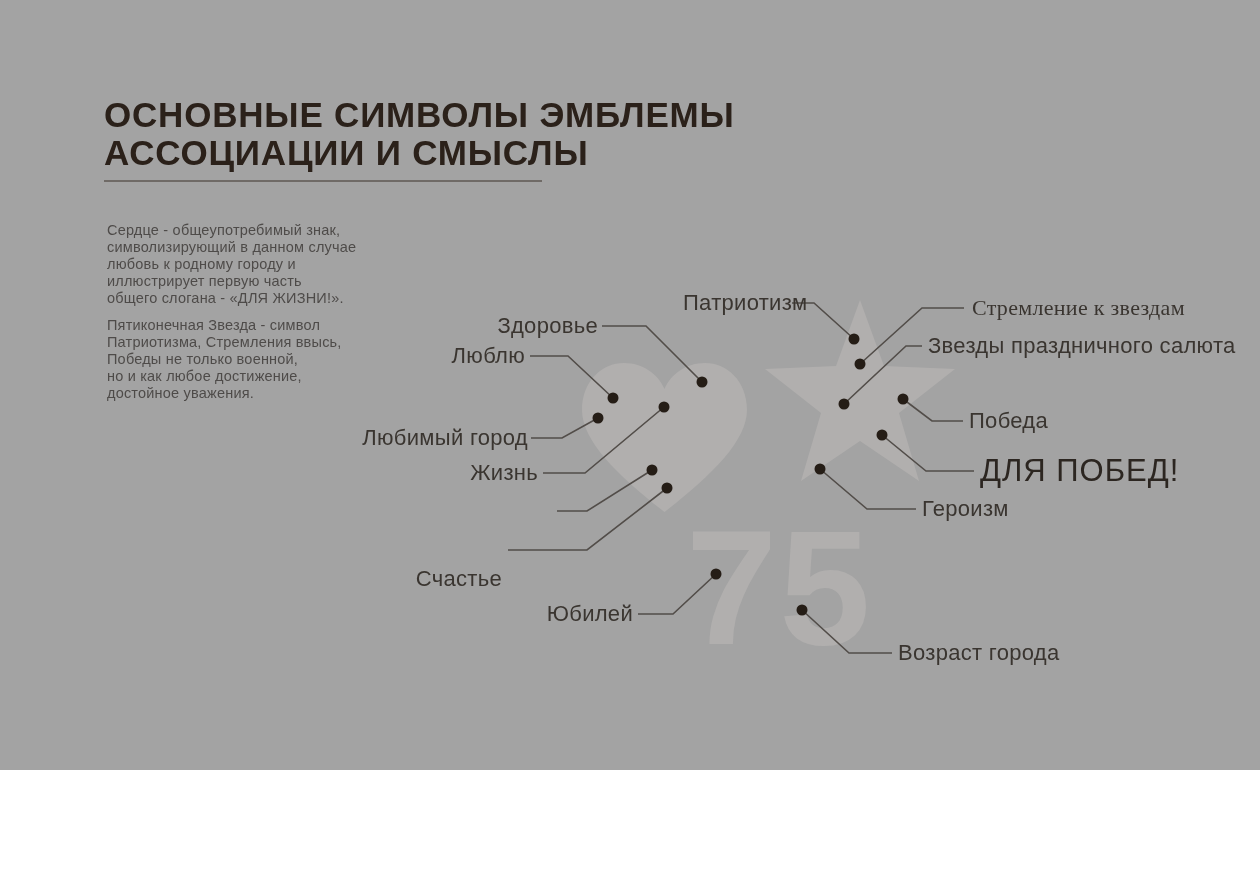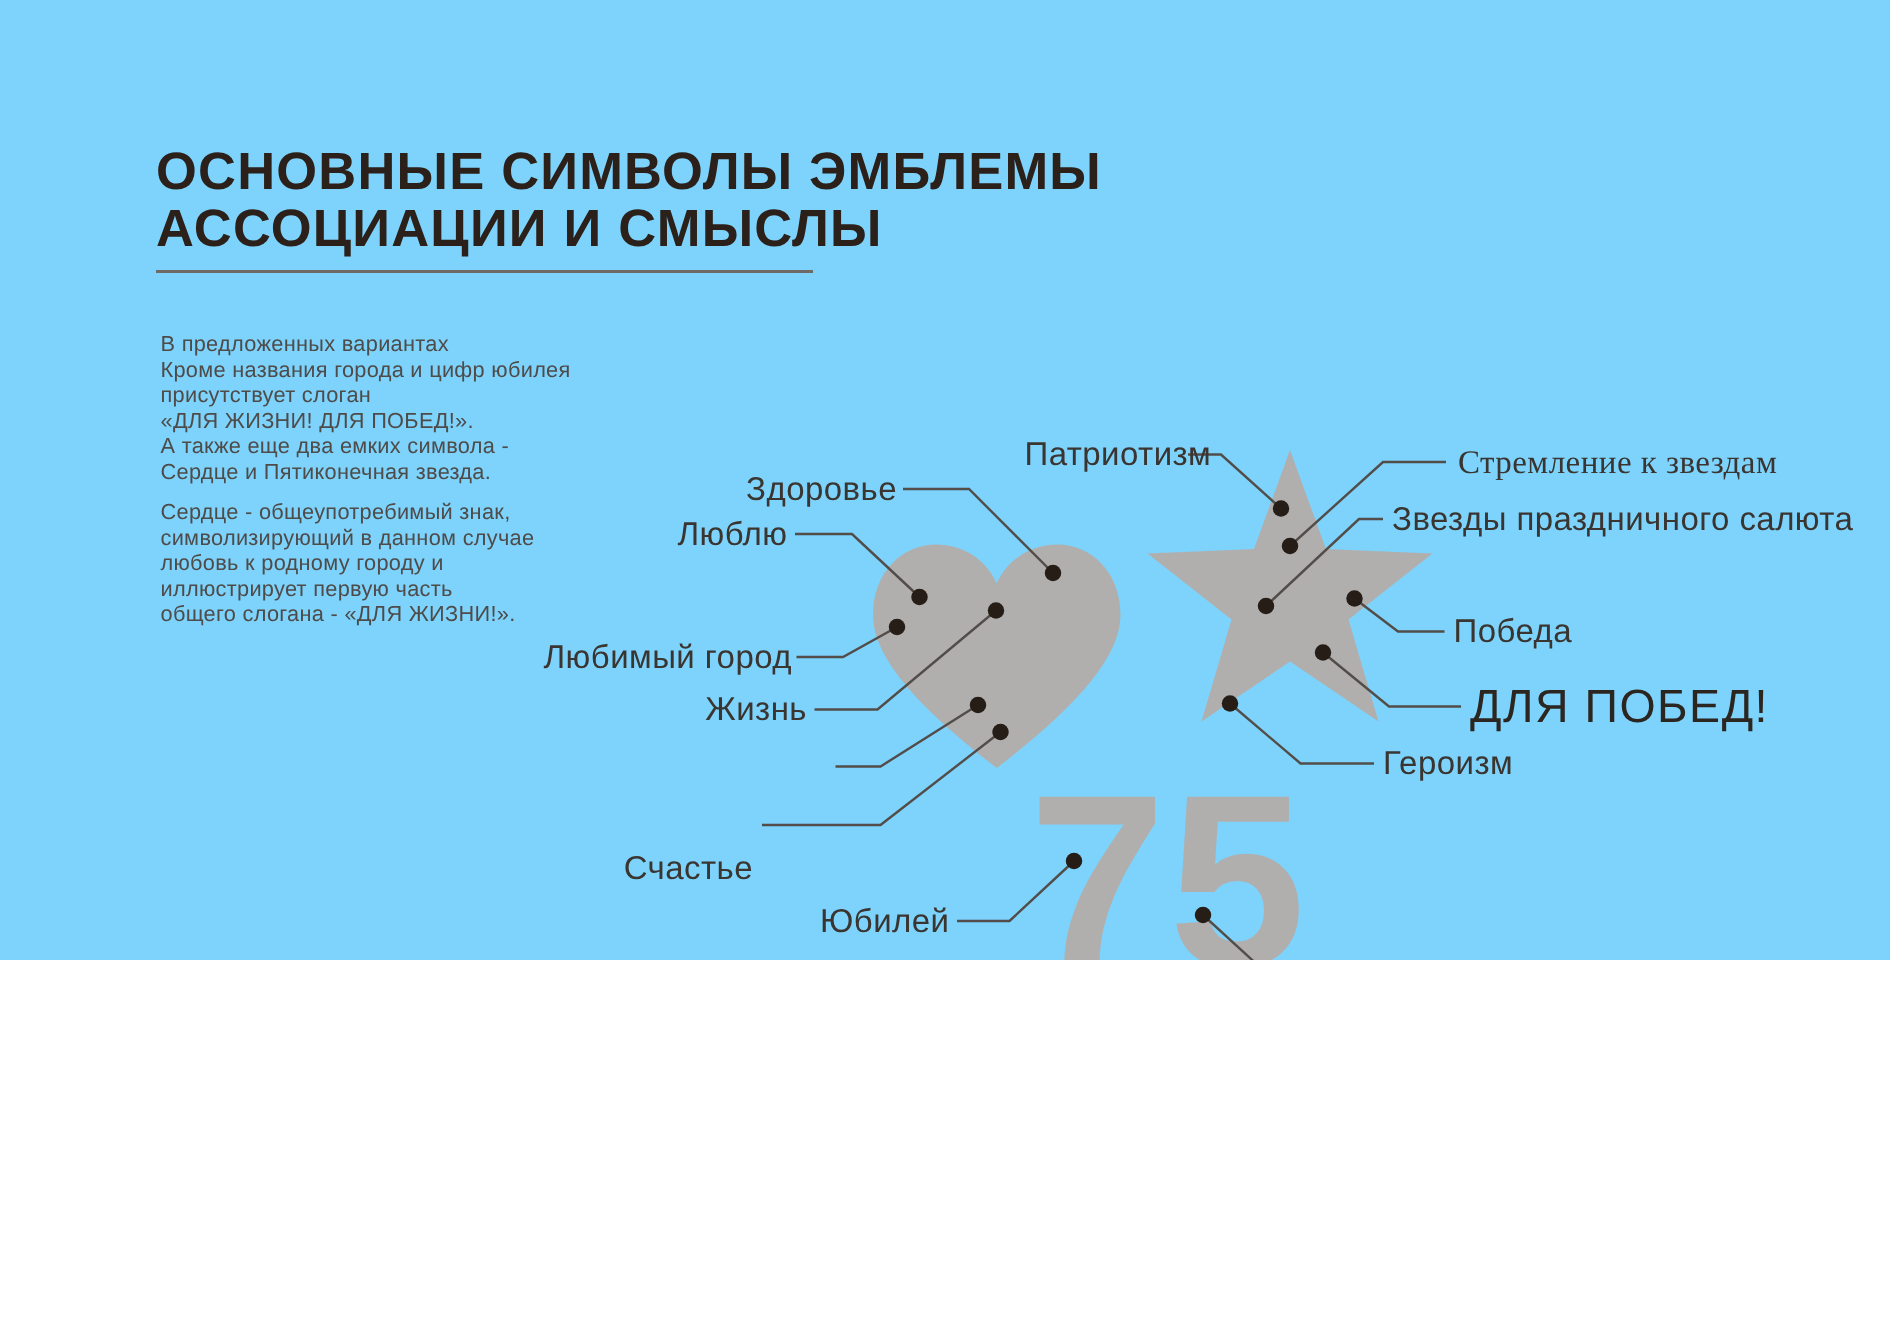--- a/index.html
+++ b/index.html
@@ -1,20 +1,20 @@
 <!DOCTYPE html>
 <html><head>
 <meta charset="utf-8">
 <style>
   html, body { margin: 0; padding: 0; background: #ffffff; }
   .canvas {
     position: relative;
     width: 1260px;
-    height: 640px;
-    background: #7dd3fc;
+    height: 770px;
+    background: #a3a3a3;
     overflow: hidden;
     font-family: "Liberation Sans", sans-serif;
   }
   .page-title {
     position: absolute;
     left: 104px;
     top: 96px;
     margin: 0;
     font-size: 35px;
     font-weight: bold;
@@ -72,31 +72,30 @@
 </head>
 <body>
 
 <div class="canvas">
 
   <h1 class="page-title">ОСНОВНЫЕ СИМВОЛЫ ЭМБЛЕМЫ
 АССОЦИАЦИИ И СМЫСЛЫ</h1>
   <div class="title-underline"></div>
 
   <div class="description">
-    <p>В предложенных вариантах
-Кроме названия города и цифр юбилея
-присутствует слоган
-«ДЛЯ ЖИЗНИ! ДЛЯ ПОБЕД!».
-А также еще два емких символа -
-Сердце и Пятиконечная звезда.</p>
     <p>Сердце - общеупотребимый знак,
 символизирующий в данном случае
 любовь к родному городу и
 иллюстрирует первую часть
 общего слогана - «ДЛЯ ЖИЗНИ!».</p>
+    <p>Пятиконечная Звезда - символ
+Патриотизма, Стремления ввысь,
+Победы не только военной,
+но и как любое достижение,
+достойное уважения.</p>
   </div>
 
   <svg class="diagram-svg" width="1260" height="890" viewBox="0 0 1260 890">
 
     <path fill="#b1afae" d="M 664.5 512 C 618 476 582 441 582 410 C 582 381 602 363 624 363 C 643 363 658 374 664.5 389 C 671 374 686 363 705 363 C 727 363 747 381 747 410 C 747 441 711 476 664.5 512 Z"></path>
     <polygon fill="#b1afae" points="860,300 884,366 955,369 899,413 919,481 860,441 801,481 821,413 765,369 836,366"></polygon>
     <text class="num75" x="686" y="644" font-size="164" letter-spacing="2" fill="#b1afae">75</text>
 
     <g stroke="#524d49" stroke-width="1.6" fill="none">
       <polyline points="602,326 646,326 702,382"></polyline>

